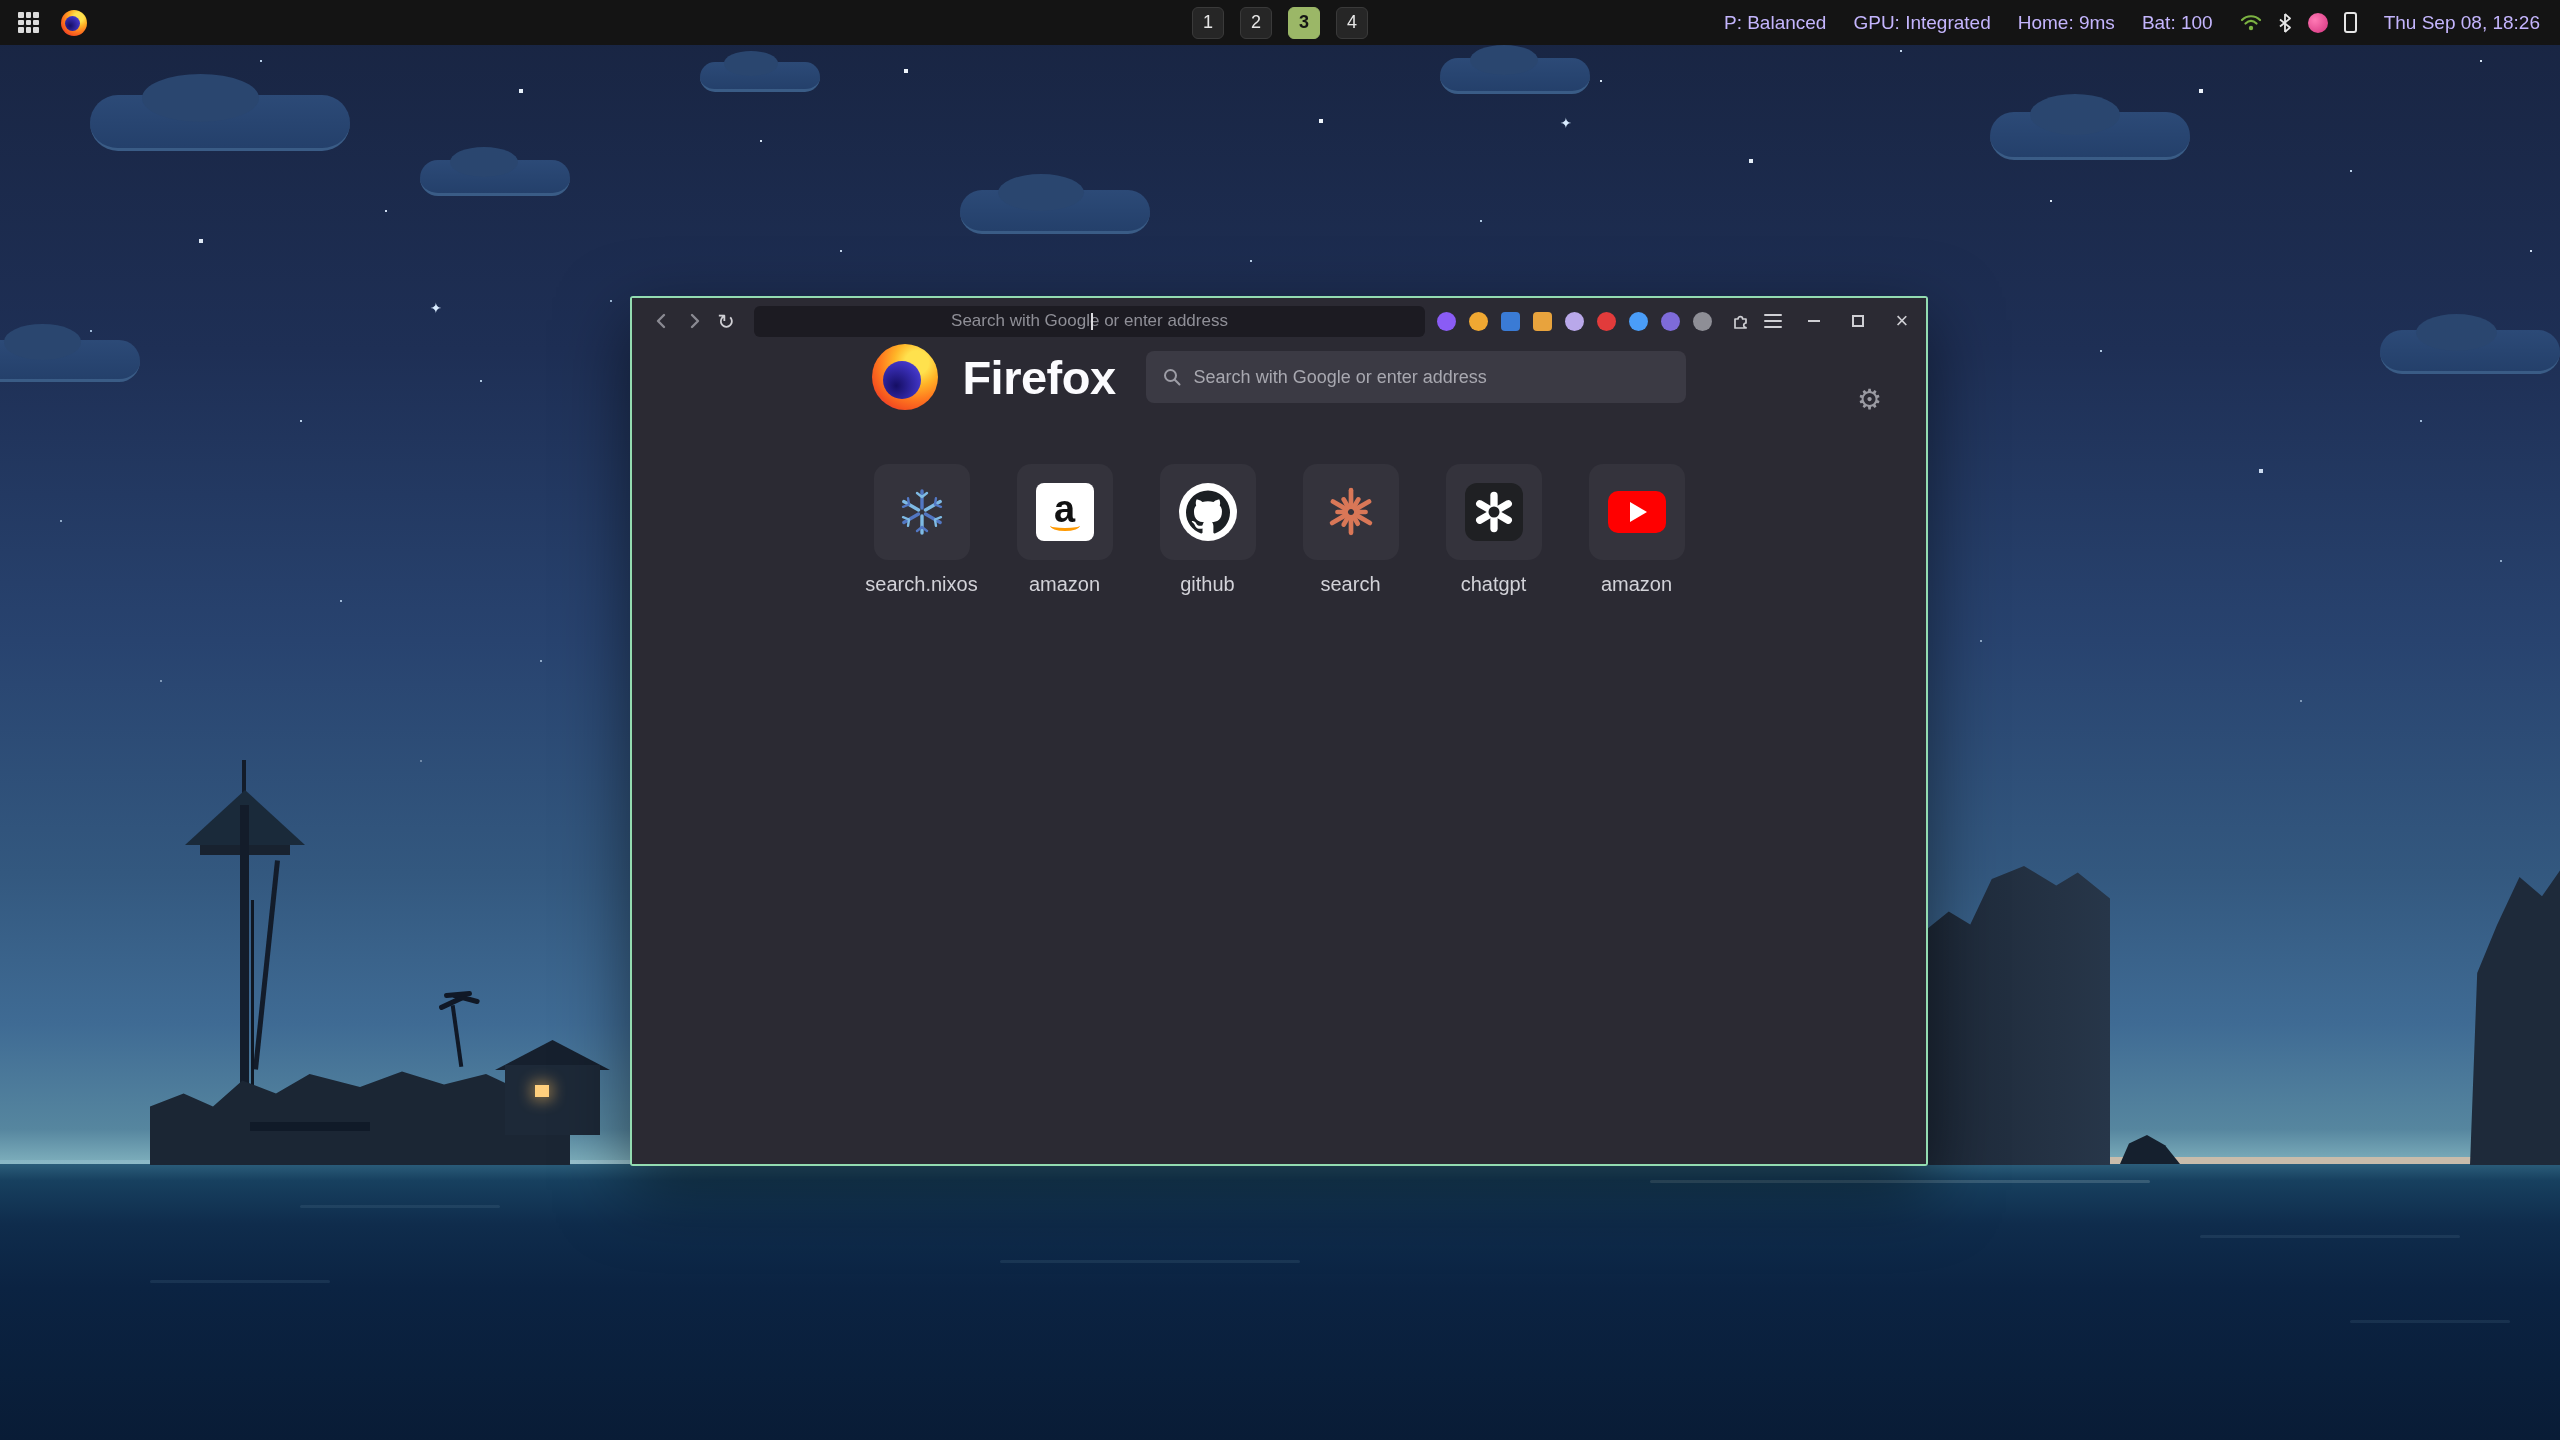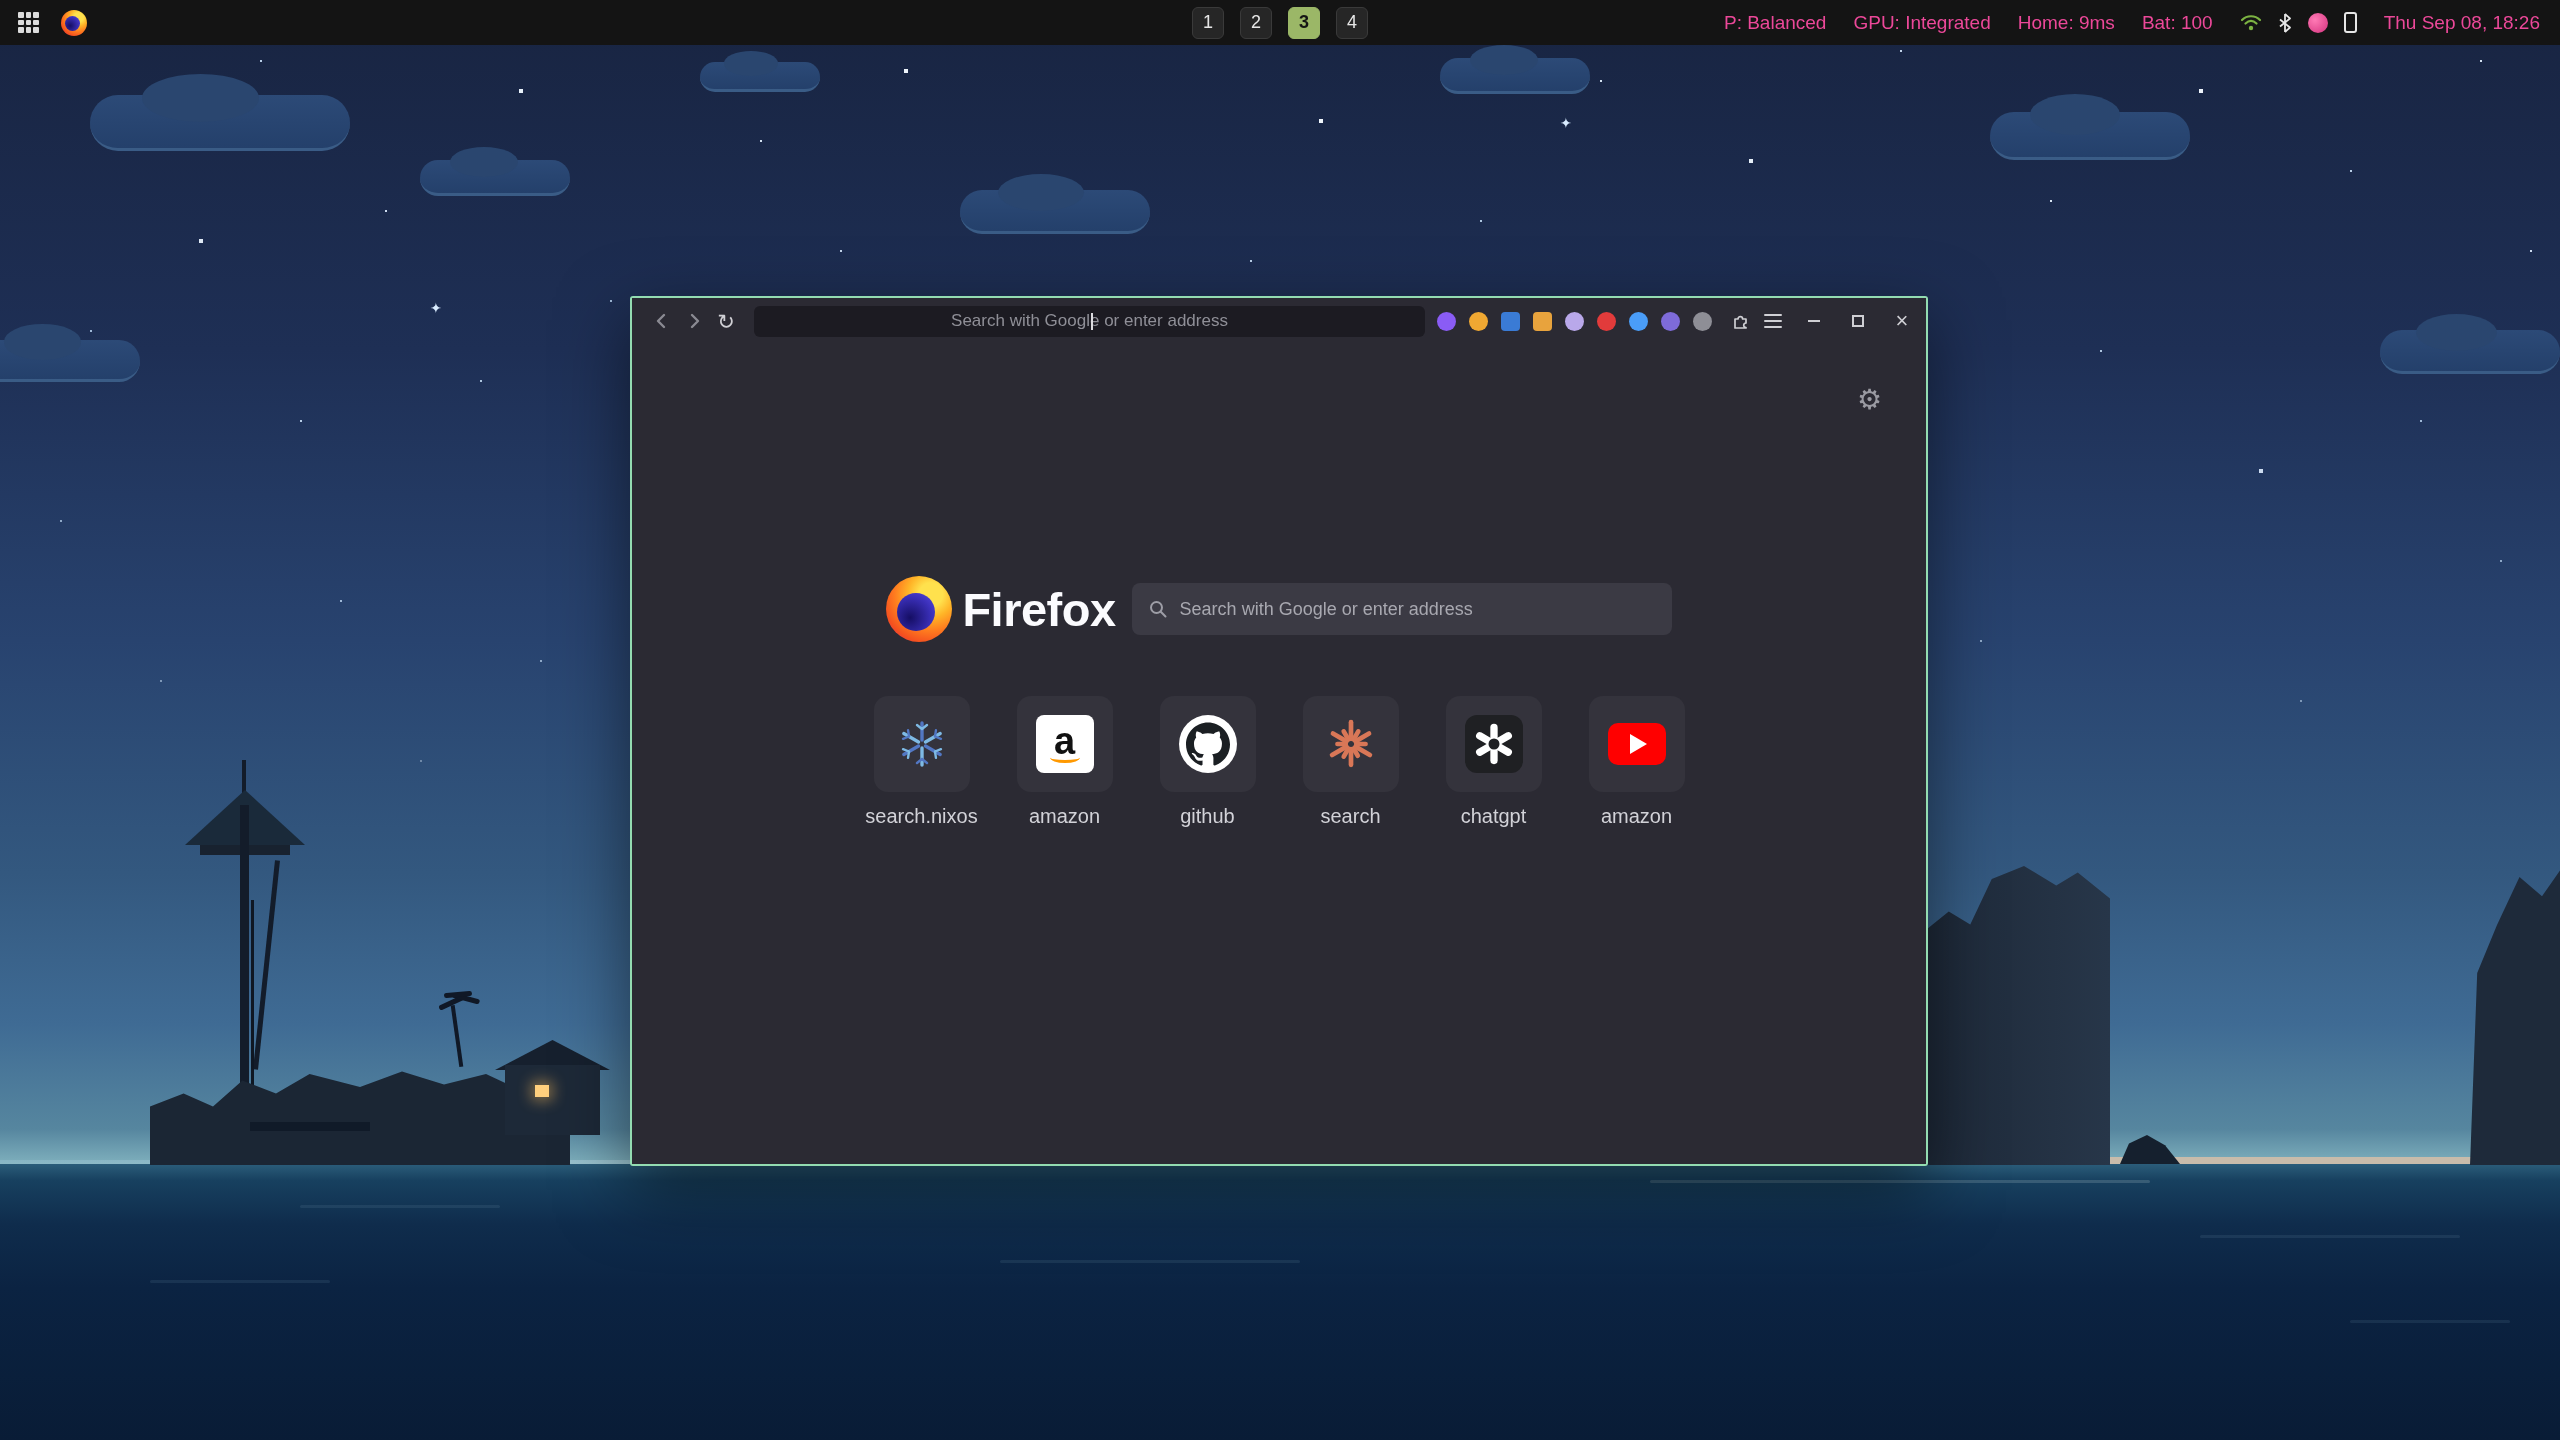--- a/index.html
+++ b/index.html
@@ -67,21 +67,21 @@
   .ff-circle { border-radius:50%; position:relative; overflow:hidden;
     background:radial-gradient(circle at 68% 28%, #ffe14d 0 18%, #ffb427 35%, #ff7d1f 55%, #f4501f 75%, #e0246a 95%); }
   .ff-circle::after { content:""; position:absolute; left:16%; top:26%; width:58%; height:58%; border-radius:50%;
     background:radial-gradient(circle at 35% 65%, #150e64, #3a2fb8 60%, #5a4ae3); }
   .tb-ff { width:26px; height:26px; cursor:pointer; }
   .tb-center { position:absolute; left:50%; transform:translateX(-50%); display:flex; gap:16px; }
   .ws-btn { width:32px; height:32px; border-radius:6px; background:#262626; border:1px solid #3a3a3a;
     color:#e6e6e6; display:flex; align-items:center; justify-content:center; font-size:18px; cursor:pointer; }
   .ws-btn.active { background:#9bb767; border-color:#9bb767; color:#141414; font-weight:bold; }
   .tb-right { margin-left:auto; display:flex; align-items:center; gap:27px; padding-right:20px; }
-  .tb-status { color:#ec4899; }
+  .tb-status { color:#c4b5fd; }
   .tb-icons { display:flex; align-items:center; gap:16px; }
   .pink-dot { width:20px; height:20px; border-radius:50%; background:radial-gradient(circle at 35% 35%, #ff7ab5, #d4317e); }
   .device-icon { width:13px; height:21px; border:2px solid #e6e6e6; border-radius:3px; }
 
   
   .window { position:absolute; left:630px; top:296px; width:1298px; height:870px; background:#2b2a33;
     border:2px solid #93dcb1; border-radius:3px; z-index:20; display:flex; flex-direction:column;
     box-shadow:0 24px 70px rgba(0,0,0,.5); }
 
   .toolbar { height:46px; background:#2b2a33; display:flex; align-items:center; padding:0 14px; flex:0 0 auto; }
@@ -110,21 +110,21 @@
     display:flex; align-items:center; gap:9px; padding:0 10px; cursor:pointer; }
   .tab-ff { width:17px; height:17px; flex:0 0 auto; }
   .tab-title { color:#d7d7db; font-size:14px; white-space:nowrap; overflow:hidden; }
   .newtab-btn { margin-left:14px; color:#b9b9bf; font-size:20px; line-height:1; cursor:pointer; width:26px; height:24px;
     display:flex; align-items:center; justify-content:center; border-radius:4px; }
   .alltabs-btn { margin-left:auto; margin-right:12px; cursor:pointer; display:flex; align-items:center; }
 
   .content { flex:1; position:relative; background:#2b2a33; display:flex; flex-direction:column; align-items:center; }
   .gear { position:absolute; top:42px; right:44px; color:#9a9aa2; font-size:28px; line-height:1; cursor:pointer; }
 
-  .hero { margin-top:232px; display:flex; align-items:center; gap:10px;justify-content:flex-end; }
+  .hero { display:flex; align-items:center; gap:24px;justify-content:flex-end; }
   .ff-logo { width:66px; height:66px; }
   .wordmark { font-size:47px; font-weight:700; color:#fbfbfe; letter-spacing:-0.5px; }
   .searchbox { width:540px; height:52px; margin-left:6px; background:#3b3a44; border-radius:8px;
     display:flex; align-items:center; padding:0 16px; gap:12px; }
   .searchbox input { flex:1; background:transparent; border:none; outline:none; color:#d7d7dc; font-size:18px;
     font-family:"Liberation Sans",sans-serif; }
   .searchbox input::placeholder { color:#a8a8b0; }
 
   .tiles { margin-top:54px; display:flex; gap:47px; }
   .tile-wrap { width:96px; display:flex; flex-direction:column; align-items:center; cursor:pointer; }

